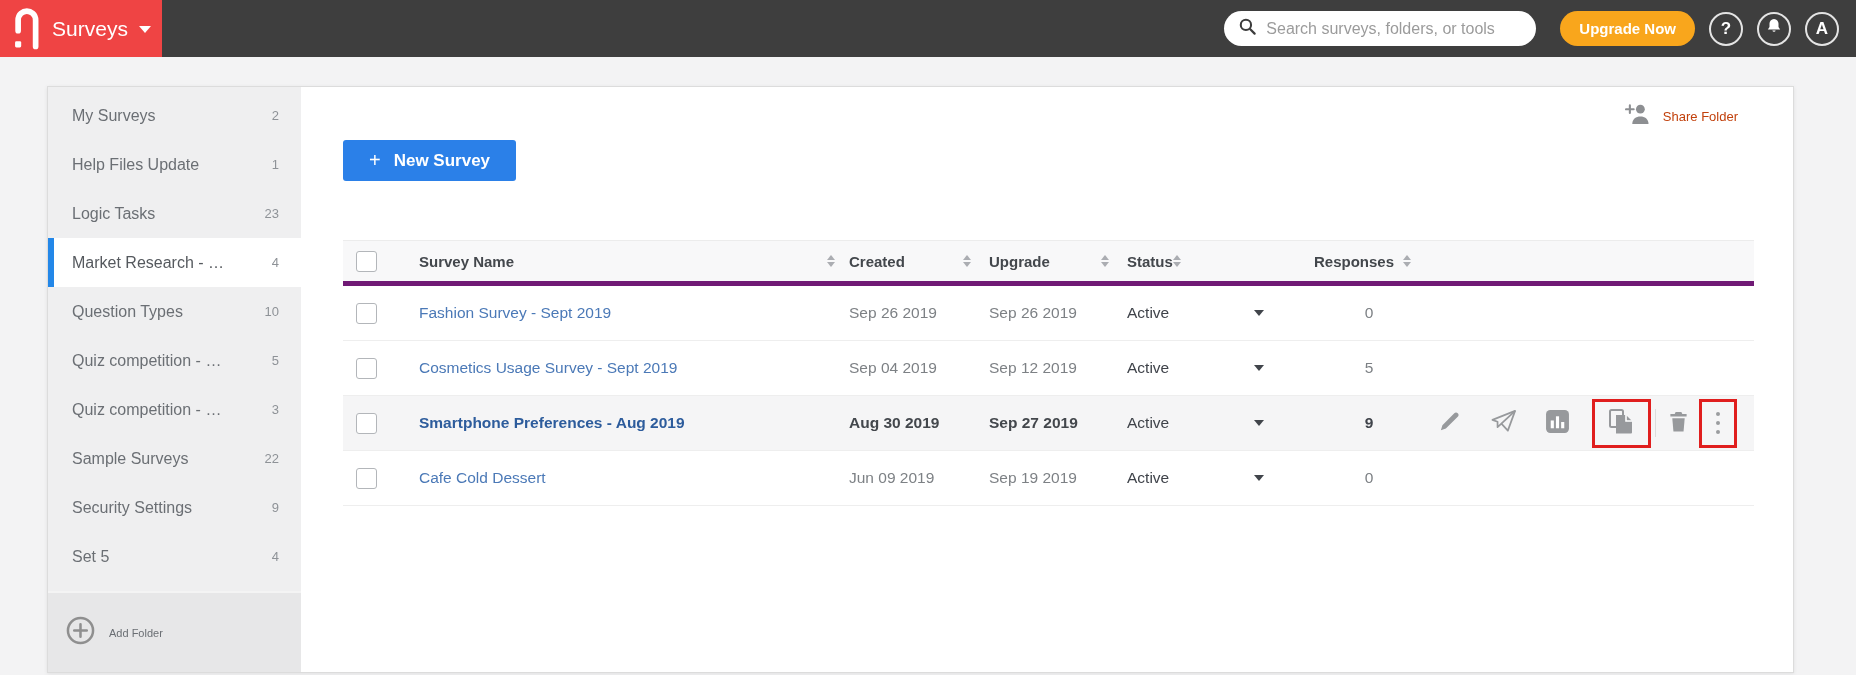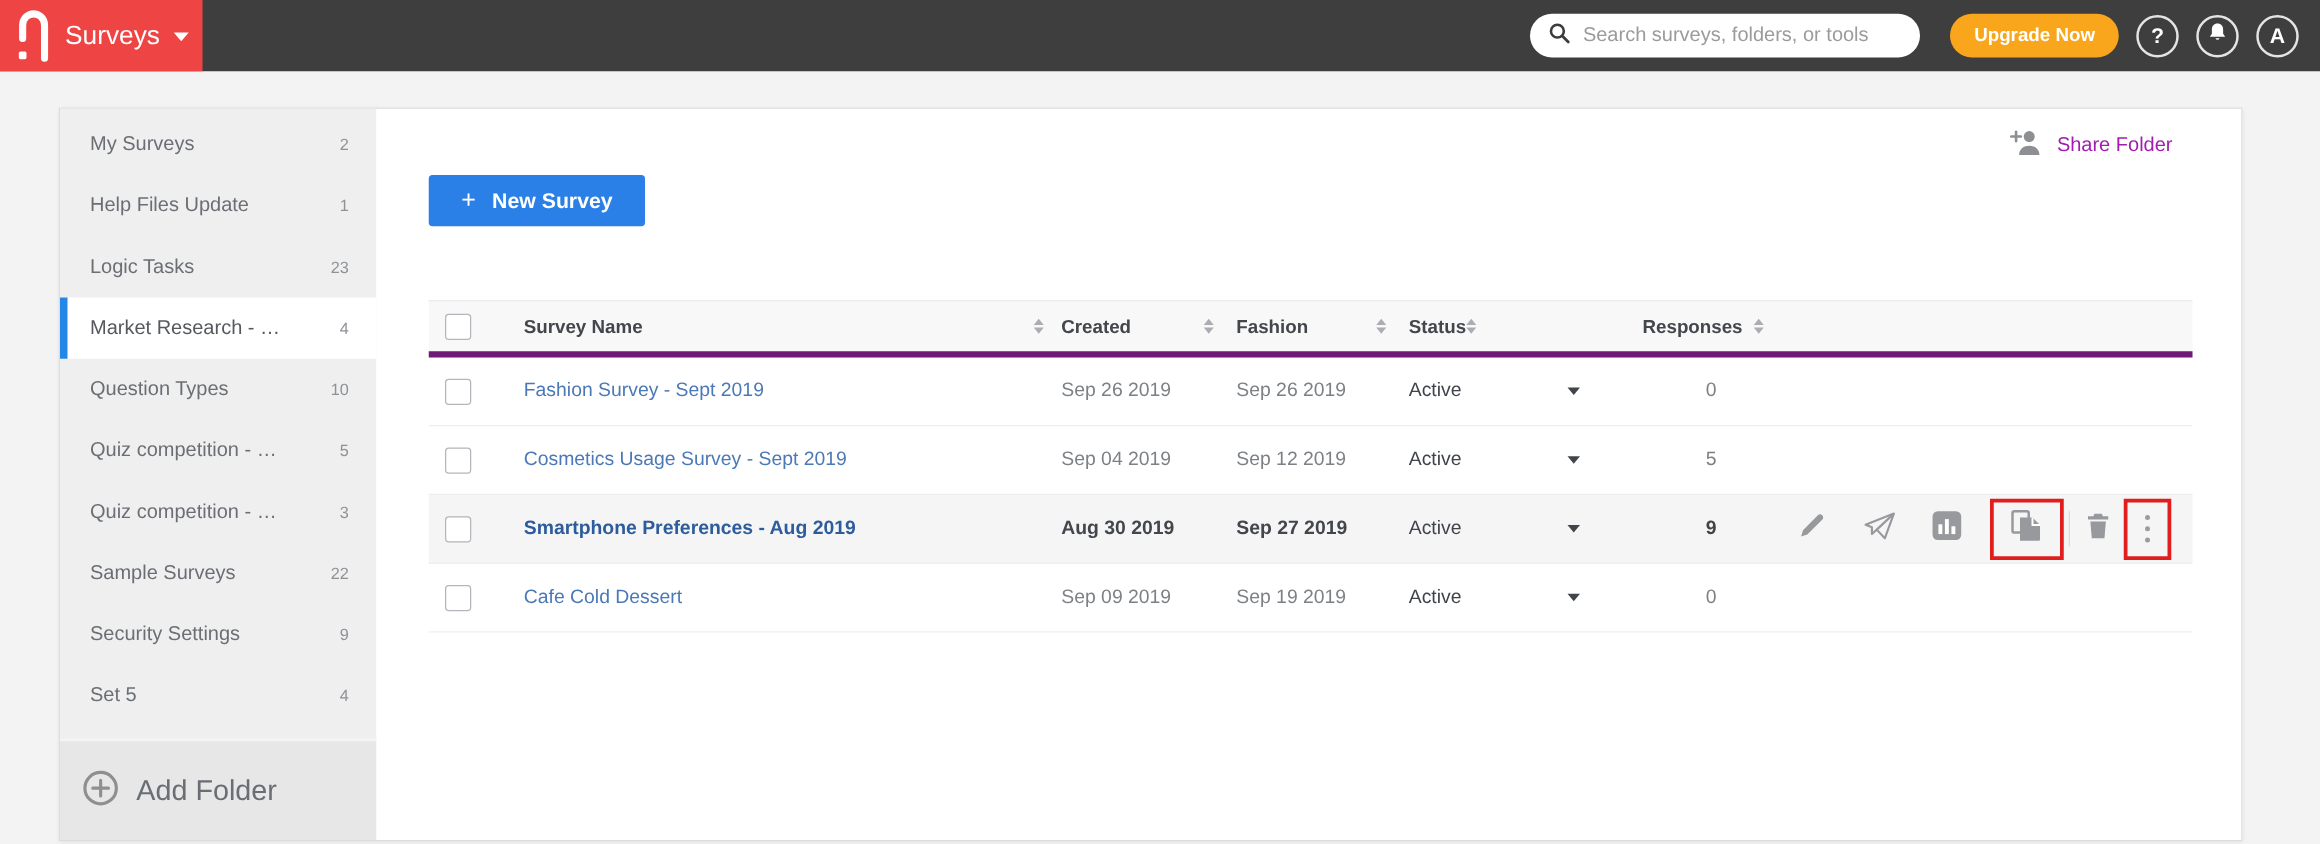--- a/index.html
+++ b/index.html
@@ -38,27 +38,27 @@
   .side-list { flex:1; background:#efeff0; padding-top:4px; }
   .side-item { height:49px; display:flex; align-items:center; padding:0 22px 0 24px;
     cursor:pointer; }
   .side-item .side-label { flex:1; font-size:16px; color:#6b6f74;
     white-space:nowrap; overflow:hidden; }
   .side-item .side-count { font-size:13px; color:#8e9297; }
   .side-item.sel { background:#fff; border-left:6px solid #2387e8; padding-left:18px; }
   .side-item.sel .side-label { color:#55595e; }
   .side-footer { height:81px; background:#e7e7e8; border-top:2px solid #f4f4f4;
     display:flex; align-items:center; padding-left:18px; gap:14px; cursor:pointer; }
-  .side-footer .add-label { font-size:23px; color:#6a6e73; }
+  .side-footer .add-label { font-size:11px; color:#6a6e73; }
 
   
   .main { flex:1; position:relative; }
   .share-folder { position:absolute; top:16px; right:55px; display:flex;
     align-items:center; gap:12px; cursor:pointer; }
-  .share-folder .share-label { color:#a21caf; font-size:16px; }
+  .share-folder .share-label { color:#c2410c; font-size:13px; }
   .new-survey-btn { margin:53px 0 0 42px; height:41px; border:none; border-radius:3px;
     background:#2b80e8; color:#fff; font-size:17px; font-weight:bold; padding:0 26px;
     display:flex; align-items:center; gap:13px; cursor:pointer;
     font-family:"Liberation Sans", sans-serif; }
   .new-survey-btn .plus { font-size:20px; font-weight:normal; }
 
   
   .table { margin:59px 39px 0 42px; }
   .trow { display:flex; align-items:center; }
   .thead { height:46px; background:#f8f8f9; border-top:1px solid #ececec;
@@ -233,21 +233,21 @@
             </span>
         </div>
         <div class="cell c-created">
           <span>Created</span>
           <span class="sort">
               <i class="tri up"></i>
               <i class="tri down"></i>
             </span>
         </div>
         <div class="cell c-modified">
-          <span>Fashion</span>
+          <span>Upgrade</span>
           <span class="sort">
               <i class="tri up"></i>
               <i class="tri down"></i>
             </span>
         </div>
         <div class="cell c-status">
           <span>Status</span>
           <span class="sort">
               <i class="tri up"></i>
               <i class="tri down"></i>
@@ -394,21 +394,21 @@
       </div>
 
       <div class="trow tbody-row">
         <div class="cell c-check">
             <span class="checkbox"></span>
           </div>
         <div class="cell c-name">
             <a class="survey-link">Cafe Cold Dessert</a>
           </div>
         <div class="cell c-created">
-            <span class="date-text">Sep 09 2019</span>
+            <span class="date-text">Jun 09 2019</span>
           </div>
         <div class="cell c-modified">
             <span class="date-text">Sep 19 2019</span>
           </div>
         <div class="cell c-status">
           <span class="status-wrap">
             <span class="status-text">Active</span>
             <span class="dd-caret"></span>
           </span>
         </div>

